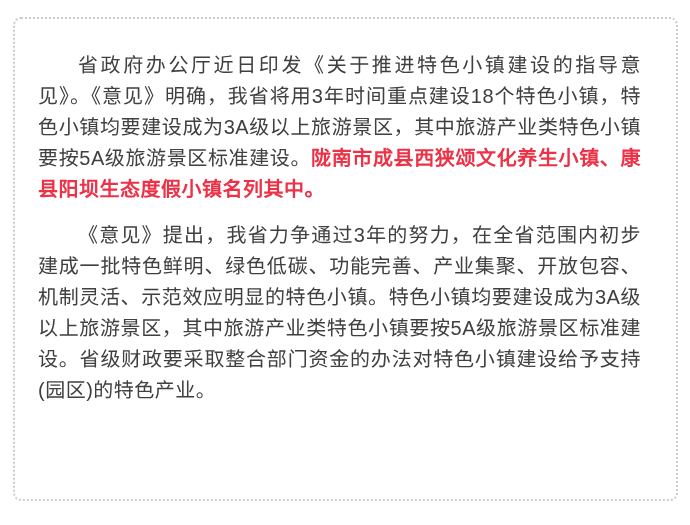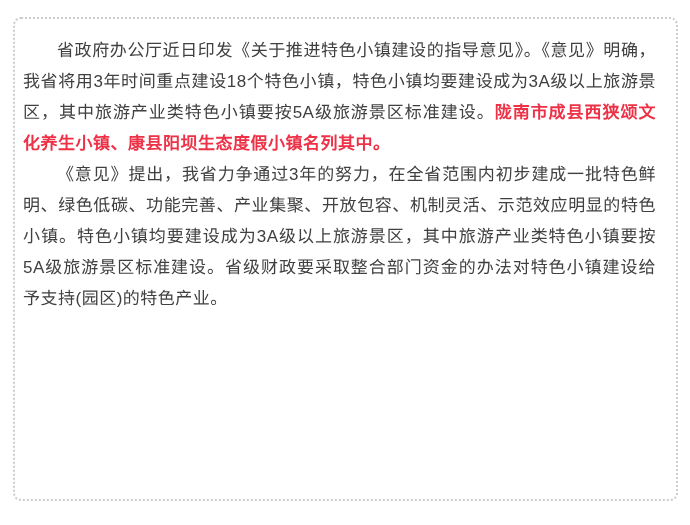--- a/index.html
+++ b/index.html
@@ -21,23 +21,23 @@
     top: 17px;
     width: 665px;
     height: 484px;
     box-sizing: border-box;
     border: 2px dotted #cccccc;
     border-radius: 8px;
     background: #ffffff;
     padding: 16px 20px 0 8px;
   }
   .para {
-    margin: 0;
+    margin: 15px;
     padding: 0;
-    font-size: 17px;
+    font-size: 20px;
     line-height: 31px;
     color: #404040;
     text-indent: 2em;
     text-align: justify;
     letter-spacing: 0.5px;
   }
   .seg.normal {
     color: #404040;
     font-weight: normal;
   }

